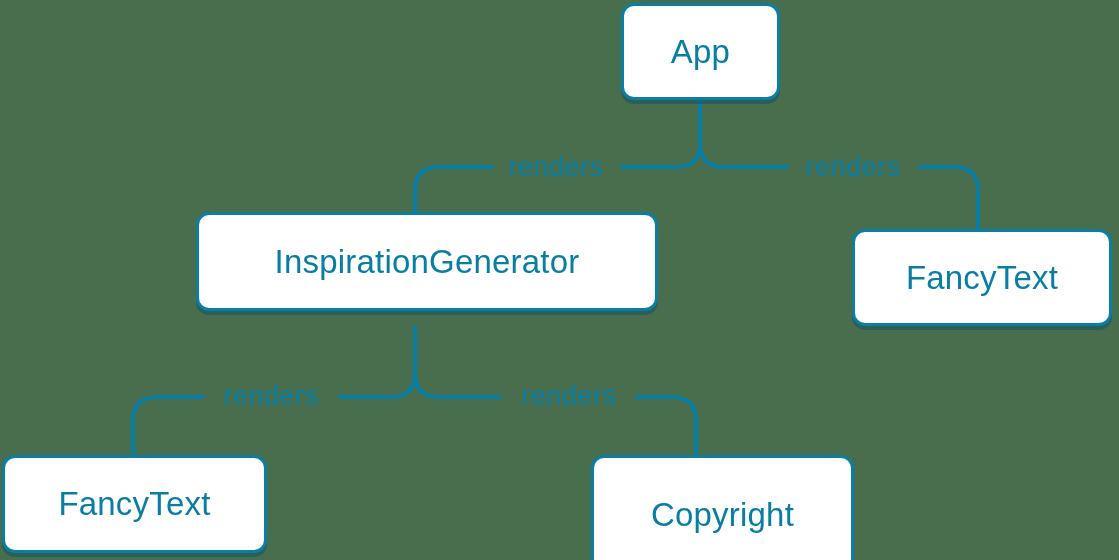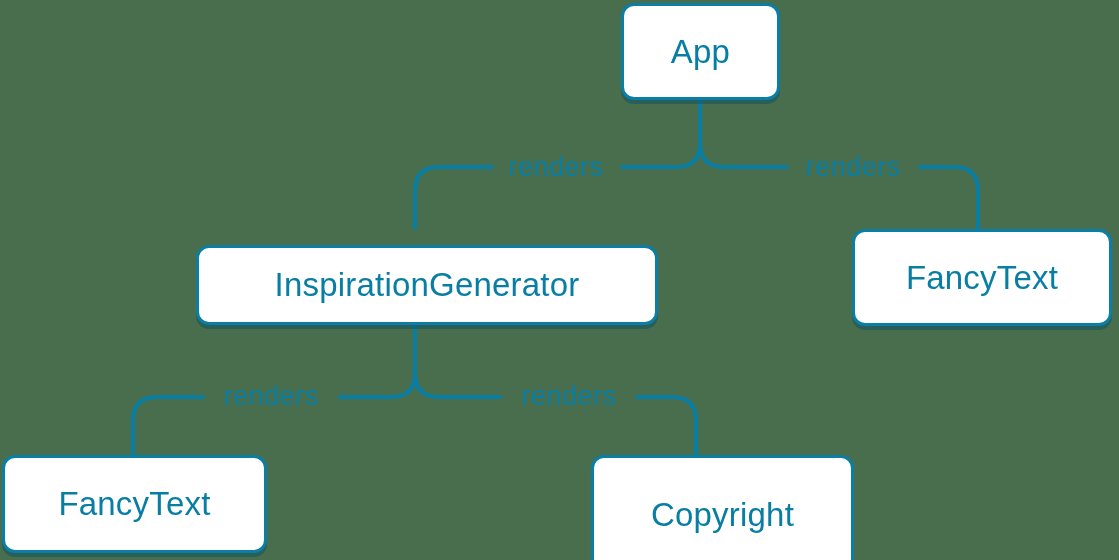--- a/index.html
+++ b/index.html
@@ -36,21 +36,21 @@
     border:3px solid var(--node-border);
     border-radius:13px;
     box-shadow:0 4px 0 var(--shadow);
     color:var(--accent);
     font-size:33px;
     font-weight:500;
     letter-spacing:0.2px;
     white-space:nowrap;
   }
   .node-app{left:621px;top:3px;width:159px;height:97px;}
-  .node-inspiration{left:196px;top:245px;width:462px;height:80px;}
+  .node-inspiration{left:196px;top:212px;width:462px;height:99px;}
   .node-fancy-top{left:852px;top:229px;width:260px;height:97px;}
   .node-fancy-bottom{left:2px;top:455px;width:265px;height:98px;}
   .node-copyright{left:591px;top:455px;width:263px;height:119px;}
   .edge-label{
     position:absolute;z-index:2;
     transform:translate(-50%,-50%);
     color:var(--accent);
     font-size:27px;
     font-weight:400;
     letter-spacing:0.5px;

